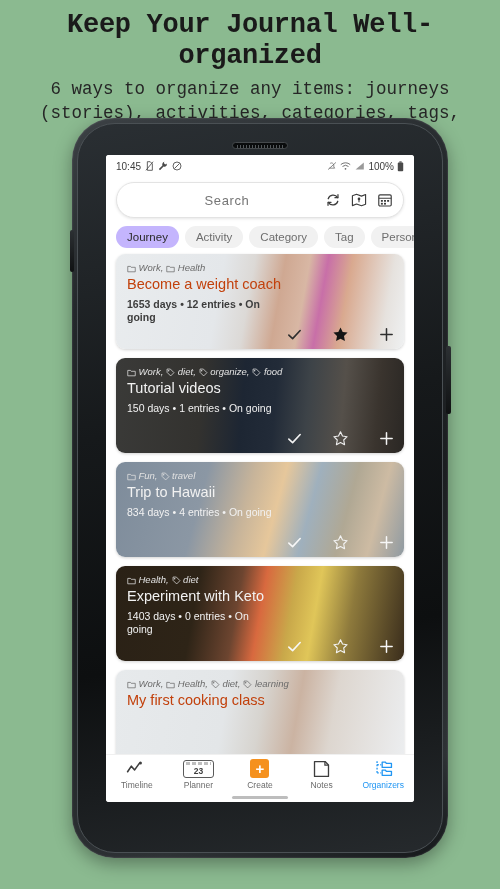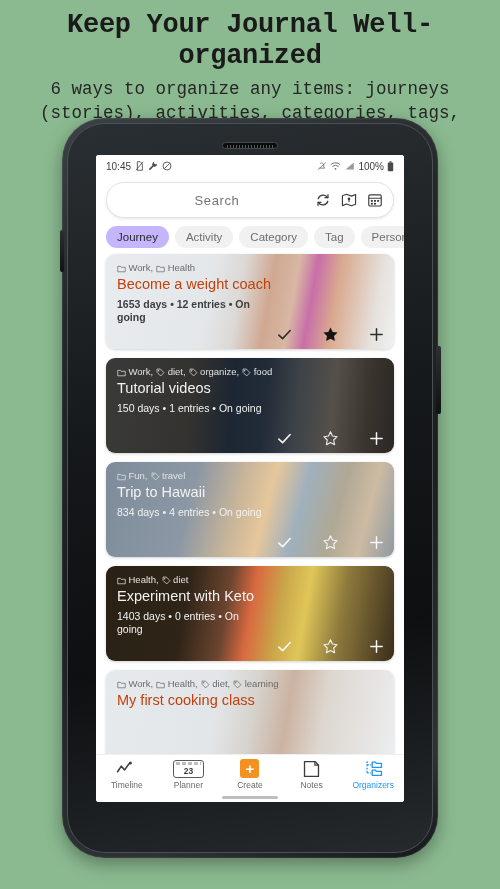--- a/index.html
+++ b/index.html
@@ -15,21 +15,21 @@
   .promo-title {
     font-size: 27px; font-weight: bold; color: #1a1a1a;
     letter-spacing: -0.3px; line-height: 1.15;
   }
   .promo-sub {
     font-size: 17.5px; color: #262626; line-height: 1.35;
     margin-top: 6px; padding: 0 14px;
   }
 
   
-  .phone-wrap { position: absolute; left: 62px; top: 118px; width: 376px; height: 740px; }
+  .phone-wrap { position: absolute; left: 72px; top: 118px; width: 376px; height: 740px; }
   .phone-body {
     position: absolute; inset: 0;
     border-radius: 42px;
     background: linear-gradient(160deg,#3c4145 0%,#24282b 22%,#1b1e20 55%,#2e3235 88%,#15181a 100%);
     box-shadow: 0 6px 18px rgba(0,0,0,.35), inset 0 0 2px rgba(255,255,255,.25);
   }
   .phone-bezel {
     position: absolute; left: 5px; top: 5px; right: 5px; bottom: 5px;
     border-radius: 38px;
     background: linear-gradient(170deg,#2a2f33 0%,#16191b 40%,#0d0f10 70%,#262a2d 100%);
@@ -103,21 +103,21 @@
   
   .cards { padding: 0 10px; display: flex; flex-direction: column; gap: 9px; }
   .card {
     position: relative; height: 95px; border-radius: 9px; overflow: hidden;
     box-shadow: 0 1px 3px rgba(0,0,0,.18);
   }
   .card-img { position: absolute; inset: 0; }
   .card-body { position: absolute; left: 11px; top: 9px; right: 10px; }
   .card-tags {
     font-size: 9.5px; display: flex; align-items: center; gap: 3px;
-    white-space: nowrap; overflow: hidden; line-height: 1.1;
+    white-space: nowrap; overflow: hidden; line-height: 1.1; font-style: italic;
   }
   .tag-chunk { display: inline-flex; align-items: center; gap: 2.5px; }
   .card-title { font-size: 14.5px; margin-top: 3px; line-height: 1.15; white-space: nowrap; }
   .card-meta { font-size: 10.5px; margin-top: 5px; line-height: 1.25; max-width: 150px; }
   .card-actions {
     position: absolute; right: 8px; bottom: 5px; display: flex; gap: 26px; align-items: center;
   }
   .act { width: 20px; height: 20px; display: flex; align-items: center; justify-content: center; }
 
   

